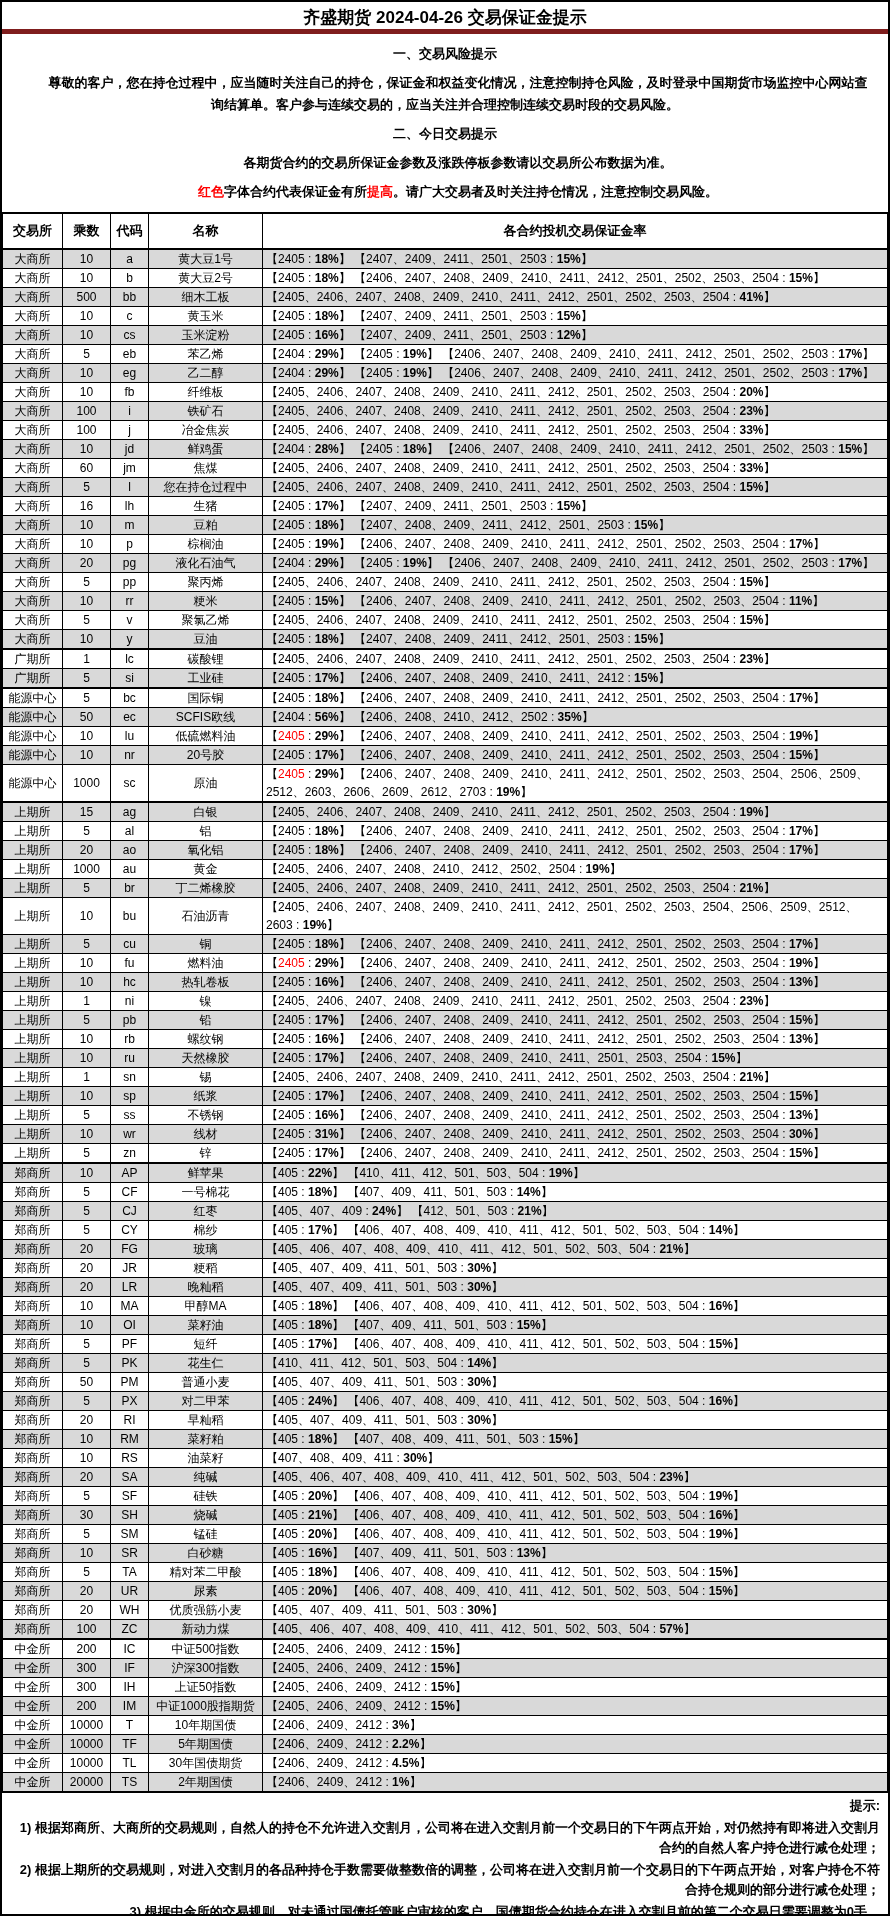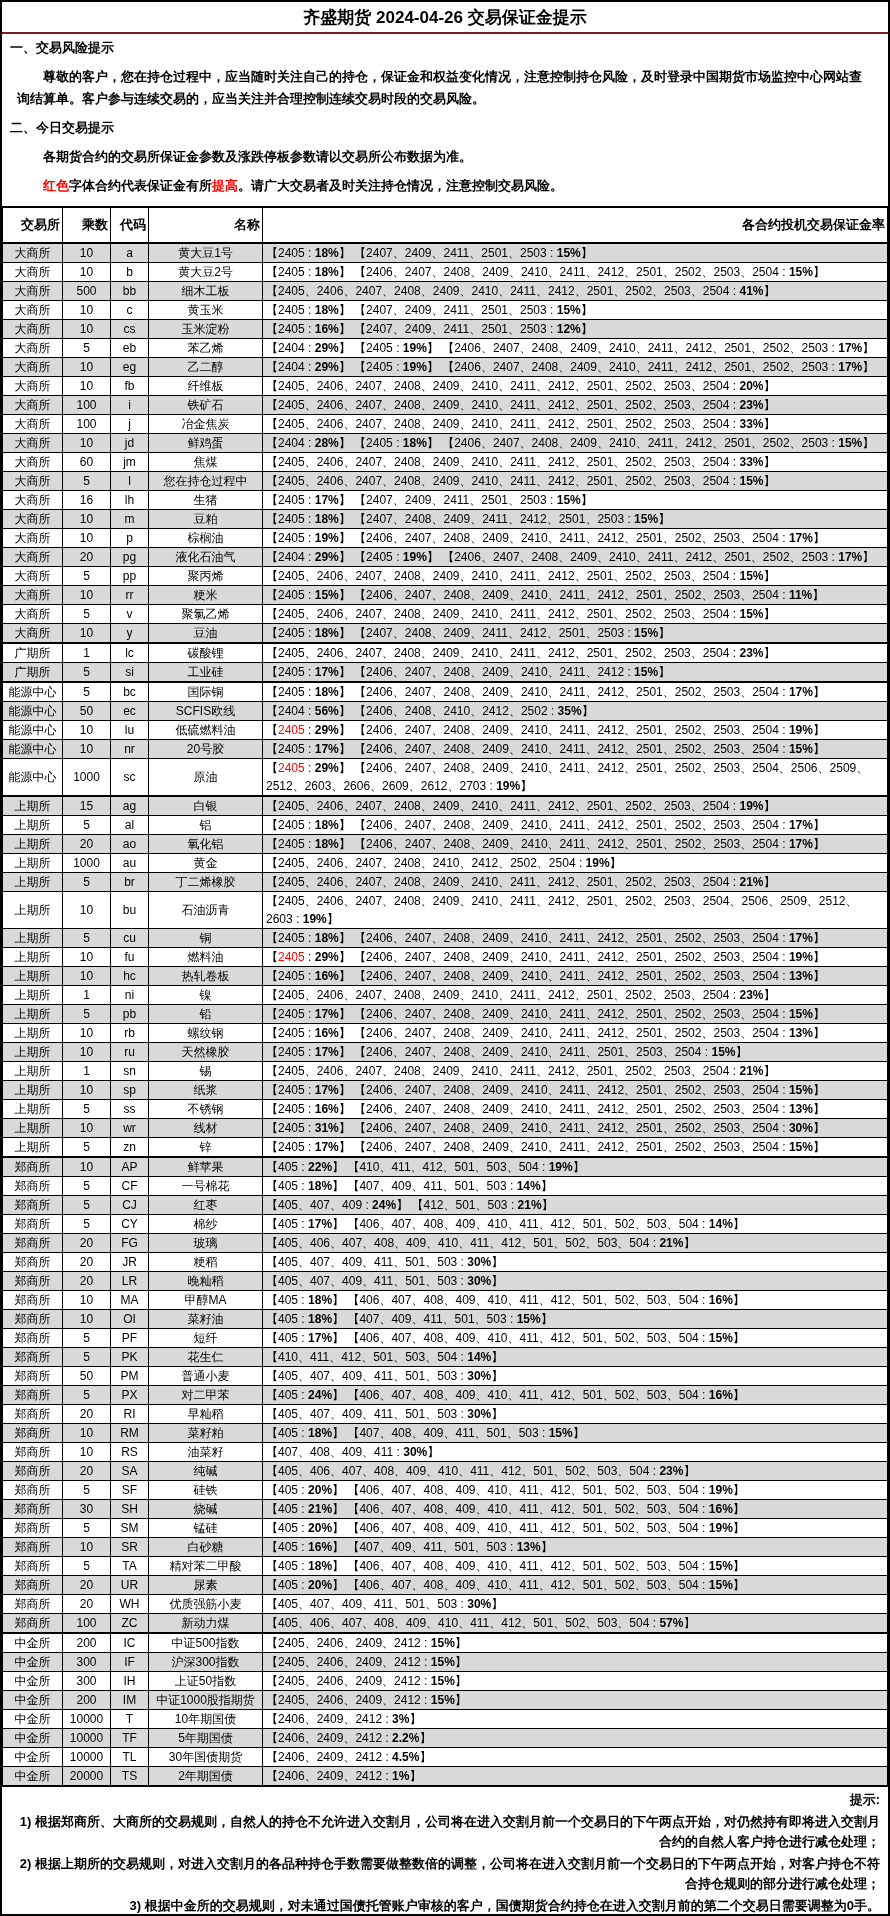--- a/index.html
+++ b/index.html
@@ -6,33 +6,33 @@
   html,body { margin:0; padding:0; background:#fff; }
   body {
     width:890px; height:1916px;
     border:2px solid #000;
     font-family:"Liberation Sans","DejaVu Sans",sans-serif;
     color:#000;
   }
   .title {
     height:32px; line-height:32px; text-align:center;
     font-size:17px; font-weight:bold;
-    border-bottom:2px solid #7f1d1d;
+    border-bottom:5px solid #7f1d1d;
   }
-  .preamble { padding:3px 8px 2px 8px; font-size:13px; font-weight:bold; }
+  .preamble { padding:9px 8px 2px 8px; font-size:13px; font-weight:bold;text-align:center; }
   .preamble .h { line-height:22px; }
   .preamble .p { line-height:22px; margin:7px; text-indent:2em; }
   .red { color:#ff0000; }
   table.margin-table {
     width:100%; border-collapse:collapse; table-layout:fixed;
     font-size:12px; border-top:2px solid #000; border-bottom:2px solid #000;
   }
   table.margin-table th {
     border:1px solid #000; border-top:2px solid #000; border-bottom:2px solid #000;
-    height:22px; font-size:13px; font-weight:bold; text-align:right; background:#fff;
+    height:22px; font-size:13px; font-weight:bold; text-align:center; background:#fff;
     padding:8px 2px;
   }
   table.margin-table td {
     border:1px solid #000; padding:0 3px; line-height:18px; vertical-align:middle;
   }
   td.c0, td.c1, td.c2, td.c3 { text-align:center; }
   td.c4 { padding:0 14px 0 5px; }
   td.c4 b { font-weight:bold; }
   tr.stripe { background:#d9d9d9; }
   tr.group-start td { border-top:2px solid #000; }

